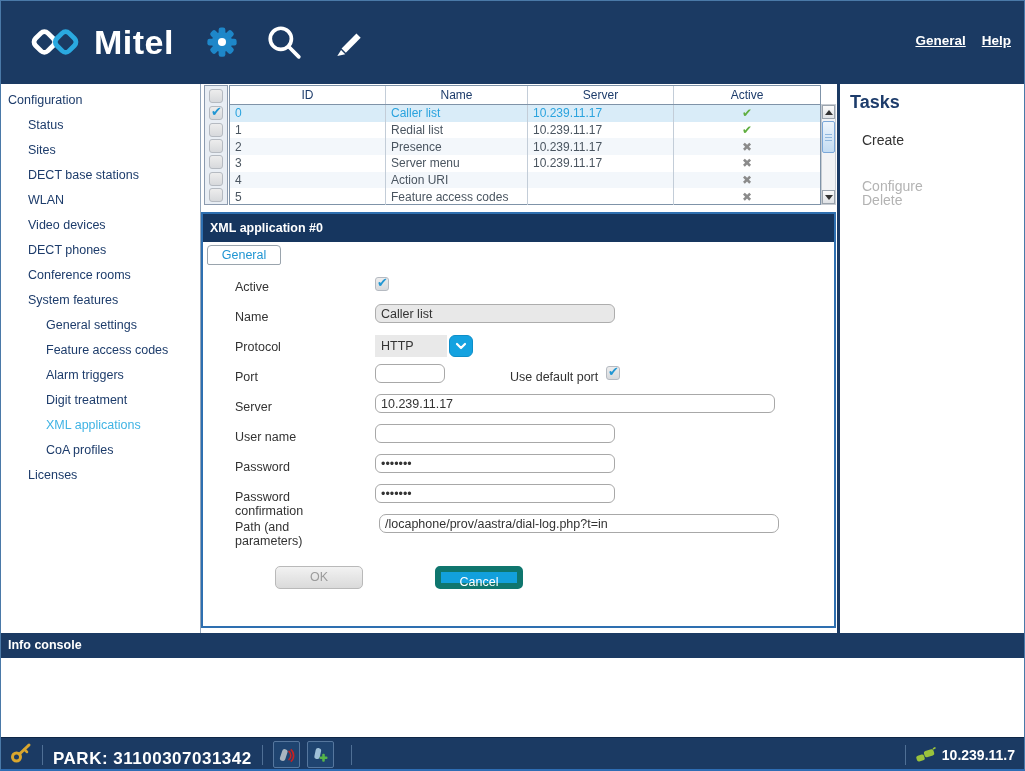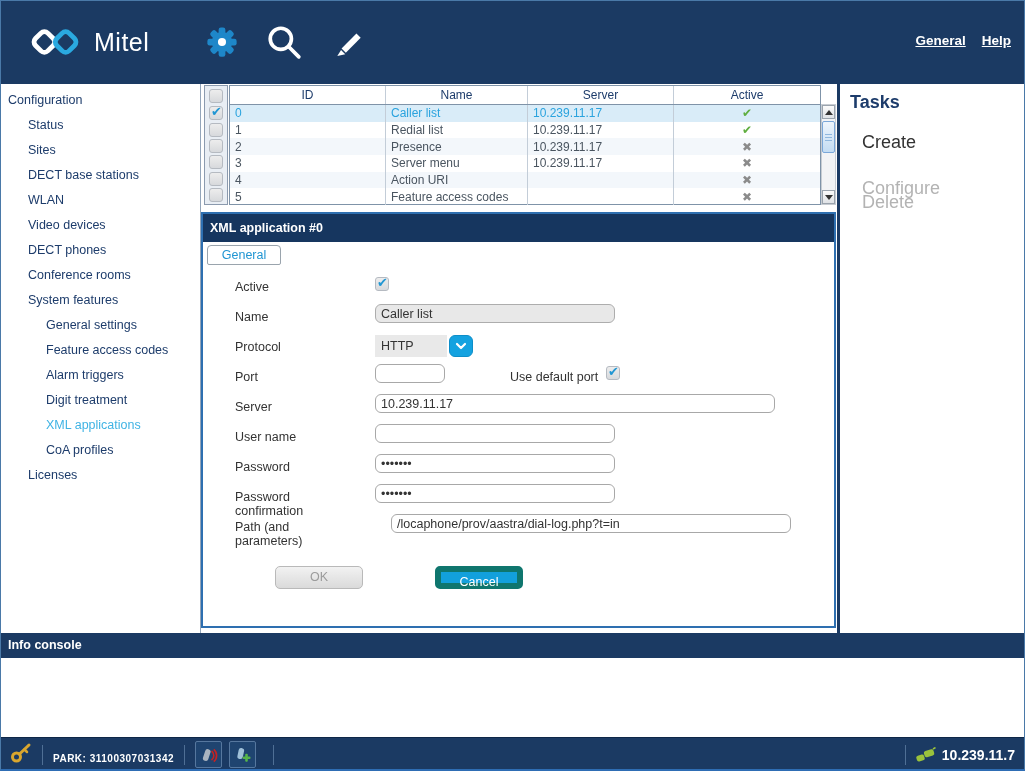--- a/index.html
+++ b/index.html
@@ -6,21 +6,21 @@
   html,body { background:#cfd6de; }
   #app {
     position:relative; width:1025px; height:771px; background:#fff;
     font-family:"Liberation Sans","DejaVu Sans",sans-serif; overflow:hidden;
   }
   .win-border { position:absolute; inset:0; border:1px solid #4a79a8; border-bottom:2px solid #2e6db4; pointer-events:none; z-index:50; }
 
   
   .header { position:absolute; left:0; top:0; width:1025px; height:84px; background:#1b3a63; }
   .logo { position:absolute; left:26px; top:22px; display:flex; align-items:center; gap:10px; }
-  .brand { color:#fff; font-size:25px; font-weight:400; letter-spacing:.5px; }
+  .brand { color:#fff; font-size:34px; font-weight:700; letter-spacing:.5px; }
   .hicon { position:absolute; top:24px; }
   .hicon.gear { left:204px; }
   .hicon.search { left:266px; }
   .hicon.pencil { left:332px; }
   .header-links { position:absolute; right:14px; top:33px; display:flex; gap:16px; }
   .header-links span { color:#fff; font-size:13.5px; font-weight:bold; text-decoration:underline; cursor:pointer; }
 
   
   .sidebar { position:absolute; left:0; top:84px; width:201px; height:549px; background:#fff; border-right:1px solid #93a5ba; padding-top:4px; }
   .nav-item { height:25px; line-height:25px; font-size:12.5px; color:#1d3c6b; cursor:pointer; white-space:nowrap; }
@@ -79,29 +79,29 @@
              display:flex; align-items:center; justify-content:center; cursor:pointer; }
   .dlg-cb { position:absolute; }
   .btn { position:absolute; width:88px; height:23px; border-radius:5px; font-size:12.5px; font-family:inherit; text-align:center; line-height:21px; cursor:pointer; }
   .btn-ok { background:linear-gradient(#f2f2f2,#dadada); border:1px solid #b9b9b9; color:#9b9b9b; }
   .btn-cancel { background:#12a0dc; border:6px solid #0f766e; color:#fff; }
 
   
   .divider-v { position:absolute; left:837px; top:84px; width:3px; height:549px; background:#1b3a63; }
   .tasks { position:absolute; left:840px; top:84px; width:184px; height:549px; background:#fff; }
   .tasks-title { position:absolute; left:10px; top:8px; font-size:18px; font-weight:bold; color:#1d3c6b; }
-  .task-item { position:absolute; left:22px; font-size:18px; color:#333; cursor:pointer; }
+  .task-item { position:absolute; left:22px; font-size:14px; color:#333; cursor:pointer; }
   .task-item.disabled { color:#b3b3b3; cursor:default; }
 
   
   .info-bar { position:absolute; left:0; top:633px; width:1025px; height:25px; background:#1b3a63; color:#fff; font-size:12.5px; font-weight:bold; line-height:25px; padding-left:8px; }
   .console { position:absolute; left:0; top:658px; width:1025px; height:79px; background:#fff; }
   .status { position:absolute; left:0; top:737px; width:1025px; height:34px; background:#1b3a63; border-top:1px solid #0e2747; display:flex; align-items:center; }
   .sep { width:1px; height:20px; background:#4f6f95; margin:0 10px; }
-  .park { color:#fff; font-size:10px; font-weight:bold; letter-spacing:.5px;margin-top:8px; }
+  .park { color:#fff; font-size:17px; font-weight:bold; letter-spacing:.5px;margin-top:8px; }
   .sbtn { width:27px; height:27px; background:#1f4470; border:1px solid #56779e; border-radius:2px; margin-right:7px; display:flex; align-items:center; justify-content:center; cursor:pointer; }
   .status-right { margin-left:auto; display:flex; align-items:center; padding-right:10px; }
   .ip { color:#fff; font-size:14px; font-weight:bold; margin-left:6px; }
 </style>
 </head>
 <body>
 
 <div id="app">
 
   <div class="header">
@@ -283,21 +283,21 @@
     <div class="flabel" style="left:32px; top:216px;">User name</div>
     <input class="tinput w-m" style="left: 172px; top: 210px;" value="">
 
     <div class="flabel" style="left:32px; top:246px;">Password</div>
     <input class="tinput w-m" style="left: 172px; top: 240px;" value="•••••••">
 
     <div class="flabel" style="left:32px; top:276px; width:110px;">Password confirmation</div>
     <input class="tinput w-m" style="left: 172px; top: 270px;" value="•••••••">
 
     <div class="flabel" style="left:32px; top:306px; width:110px;">Path (and parameters)</div>
-    <input class="tinput w-l" style="left: 188px; top: 300px;" value="/locaphone/prov/aastra/dial-log.php?t=in">
+    <input class="tinput w-l" style="left: 176px; top: 300px; border-radius: 7px;" value="/locaphone/prov/aastra/dial-log.php?t=in">
 
     <div class="btn btn-ok" style="left:72px; top:352px;">OK</div>
     <div class="btn btn-cancel" style="left:232px; top:352px;">Cancel</div>
   </div>
 
   <div class="divider-v"></div>
   <div class="tasks">
     <div class="tasks-title">Tasks</div>
     <div class="task-item" style="top:48px;">Create</div>
     <div class="task-item disabled" style="top:94px;">Configure</div>

